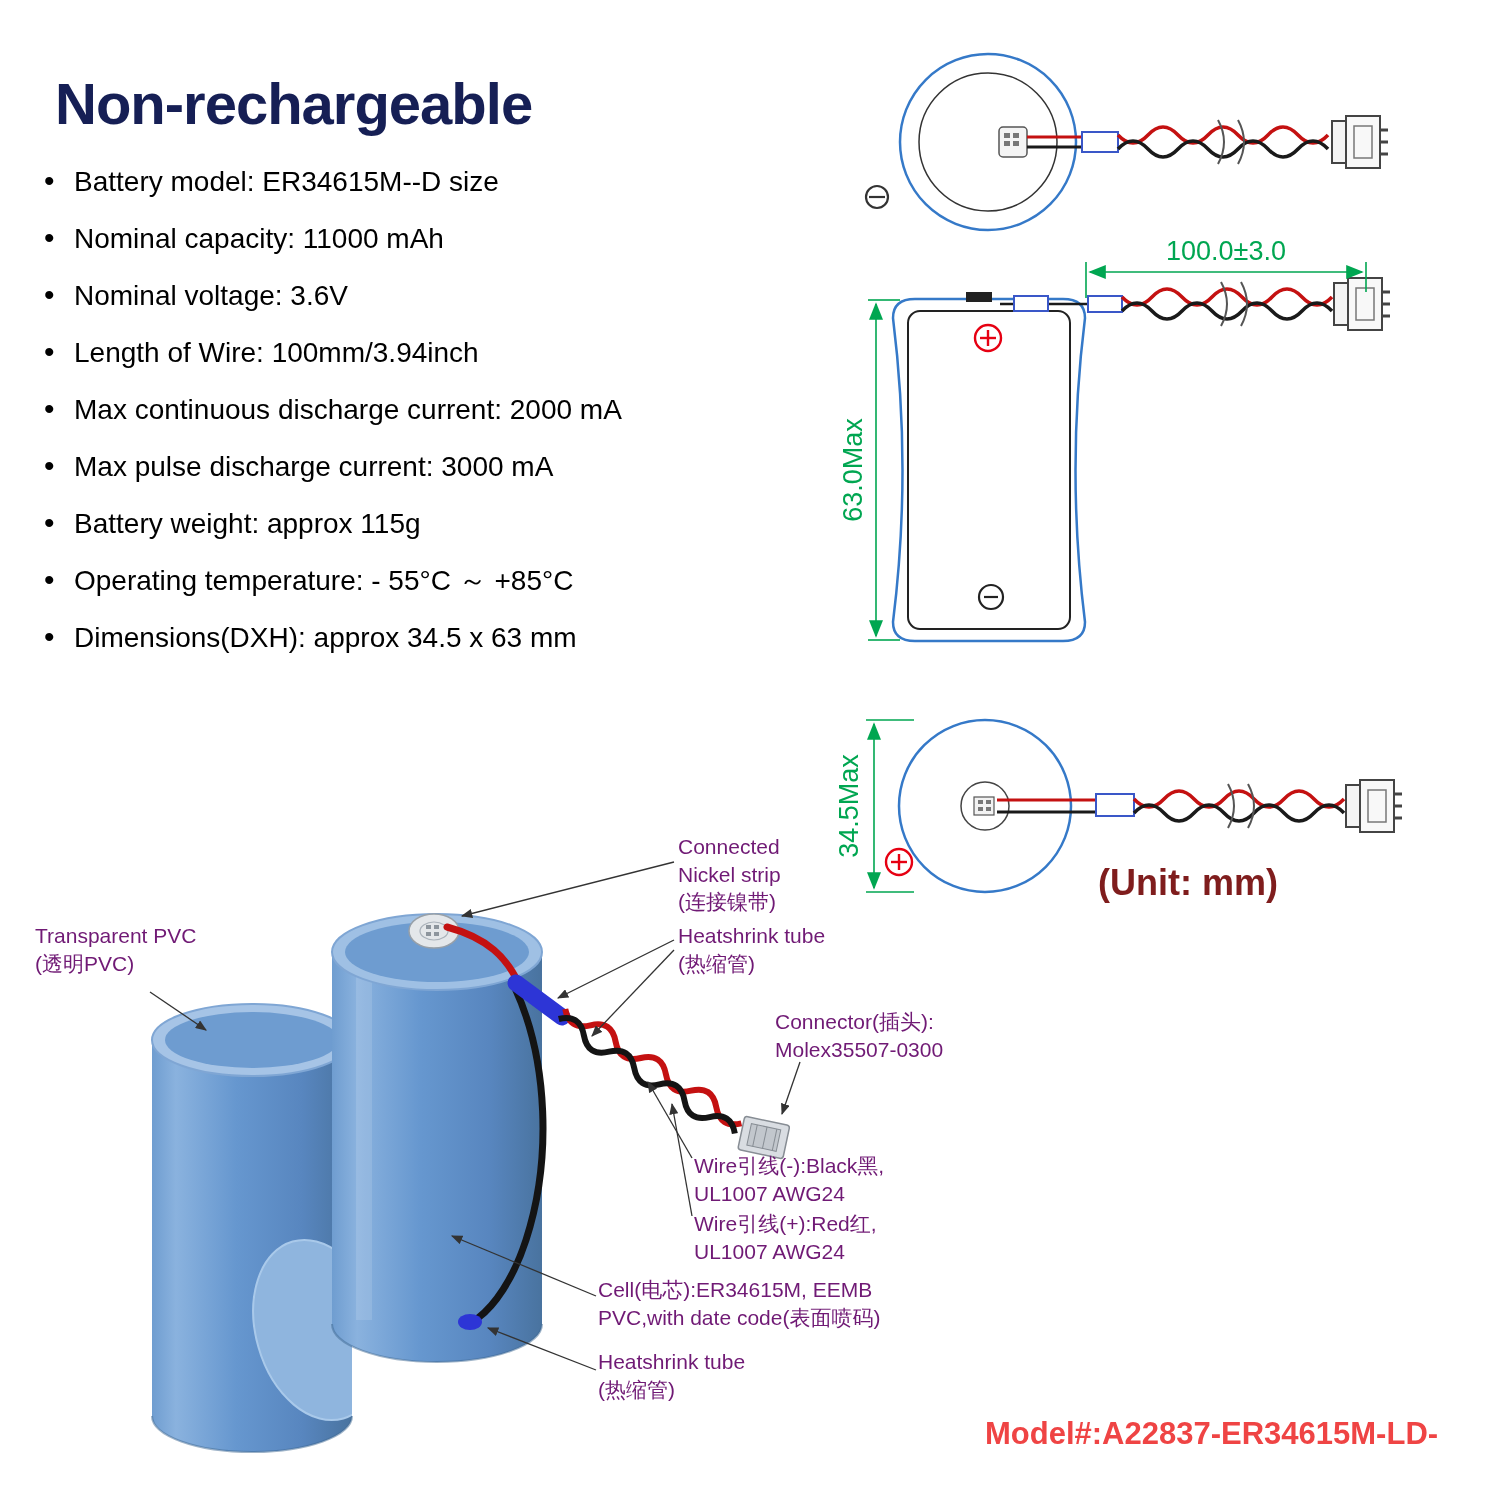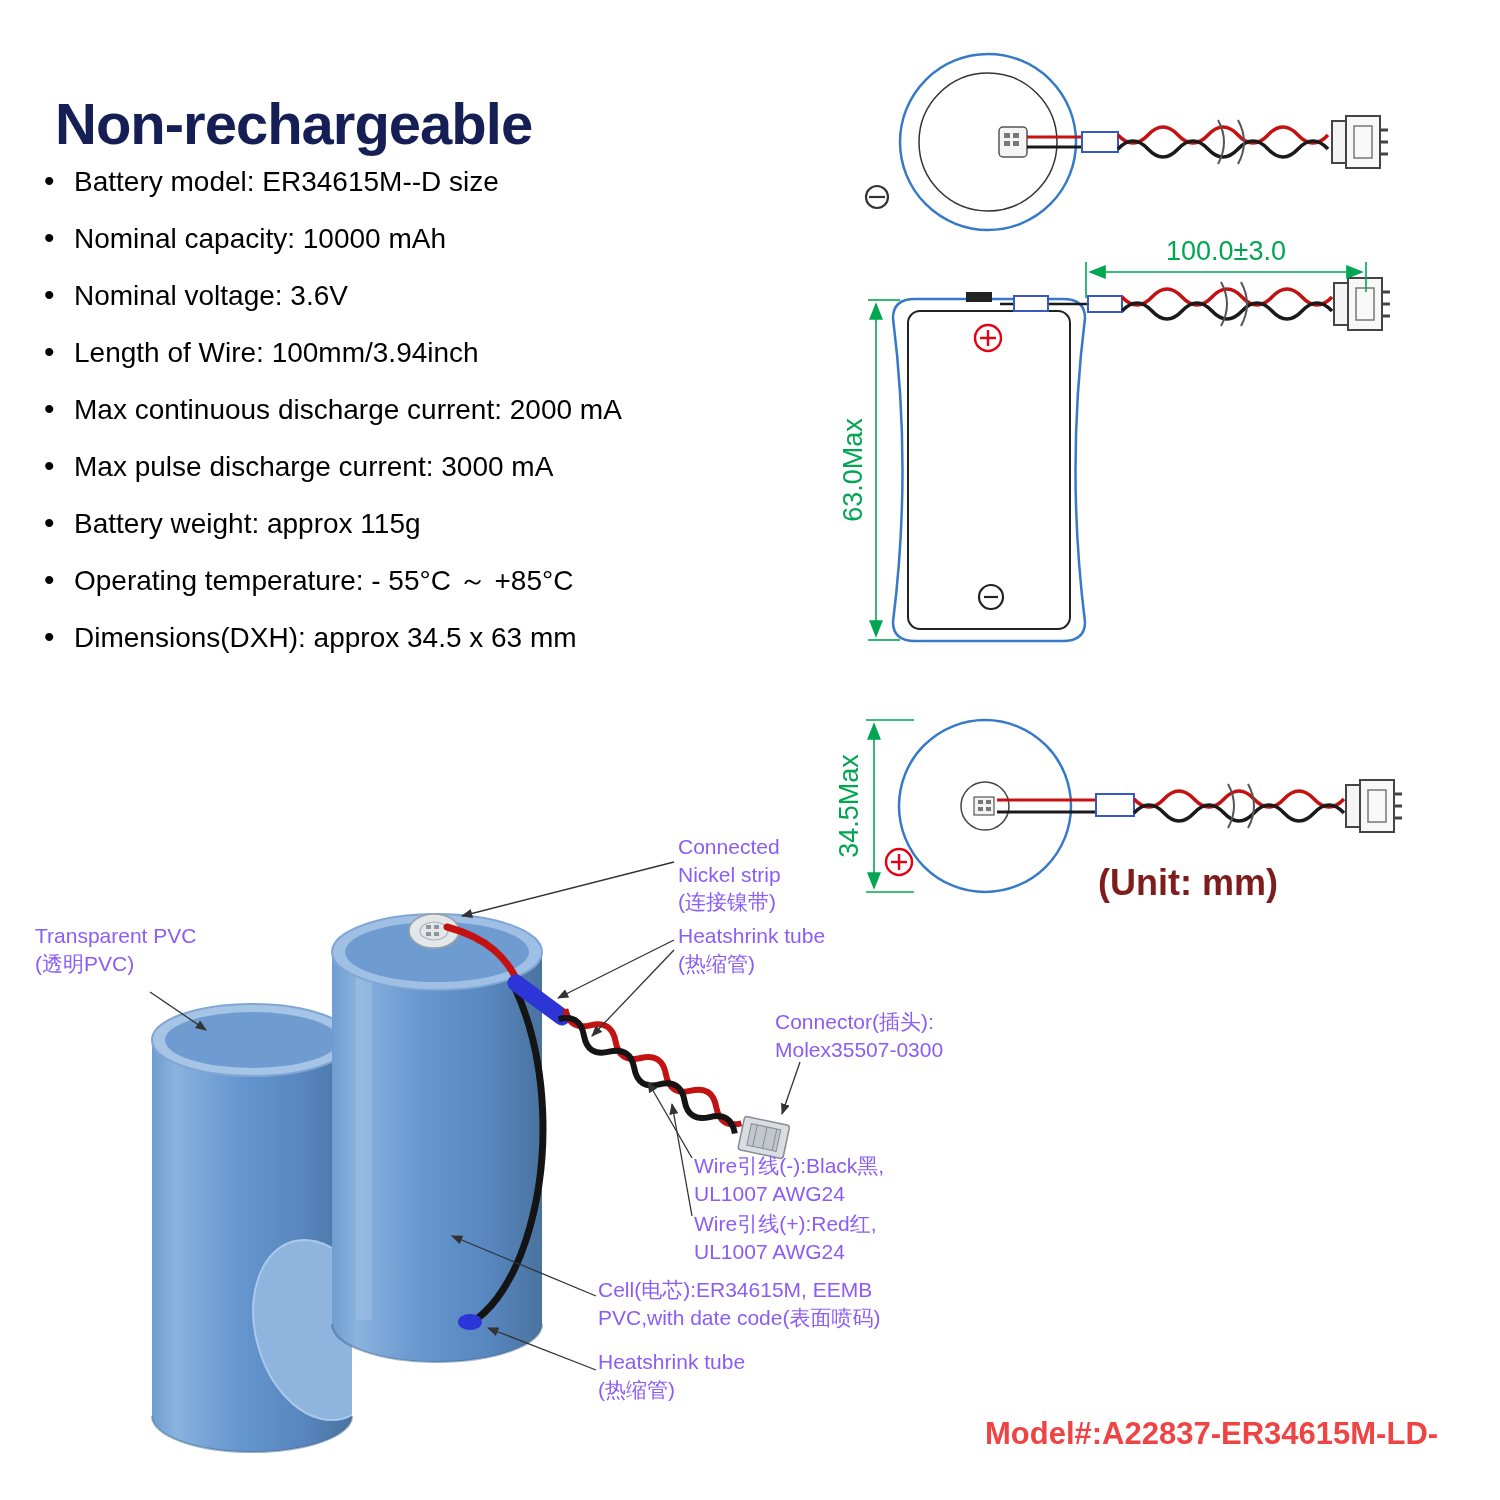--- a/index.html
+++ b/index.html
@@ -9,35 +9,34 @@
     font-family:"Liberation Sans", sans-serif; color:#000;
     overflow:hidden;
   }
   .page { position:absolute; inset:0; width:1500px; height:1500px; background:#fff; }
   .art { position:absolute; left:0; top:0; }
 
   .title {
     position:absolute; left:55px; top:70px;
     font-size:58px; font-weight:bold; letter-spacing:-1px;
     color:#161f55;
-    margin-top:20px;
   }
 
   .specs { position:absolute; left:42px; top:164px; list-style:none; width:720px; }
   .spec-item {
     position:relative; padding-left:32px; margin-bottom:22px;
     font-size:28px; line-height:35px; color:#000;
   }
   .spec-item::before {
     content:"\2022"; position:absolute; left:2px; top:-1px;
     font-size:30px; color:#000;
   }
 
   .anno {
-    position:absolute; font-size:21px; line-height:1.32; color:#8b5cf6;
+    position:absolute; font-size:21px; line-height:1.32; color:#701a75;
     white-space:pre-line;
   }
   .anno-pvc      { left:35px;  top:922px; width:172px; }
   .anno-nickel   { left:678px; top:833px; }
   .anno-hs-top   { left:678px; top:922px; }
   .anno-conn     { left:775px; top:1008px; }
   .anno-wire-b   { left:694px; top:1152px; }
   .anno-wire-r   { left:694px; top:1210px; }
   .anno-cell     { left:598px; top:1276px; }
   .anno-hs-bot   { left:598px; top:1348px; }
@@ -244,21 +243,21 @@
     </g>
   </svg>
 
   <h1 class="title">Non-rechargeable</h1>
 
   <ul class="specs" id="spec-list">
       <li class="spec-item">
       <span class="spec-text">Battery model: ER34615M--D size</span>
     </li>
       <li class="spec-item">
-      <span class="spec-text">Nominal capacity: 10000 mAh</span>
+      <span class="spec-text">Nominal capacity: 11000 mAh</span>
     </li>
       <li class="spec-item">
       <span class="spec-text">Nominal voltage: 3.6V</span>
     </li>
       <li class="spec-item">
       <span class="spec-text">Length of Wire: 100mm/3.94inch</span>
     </li>
       <li class="spec-item">
       <span class="spec-text">Max continuous discharge current: 2000 mA</span>
     </li>

